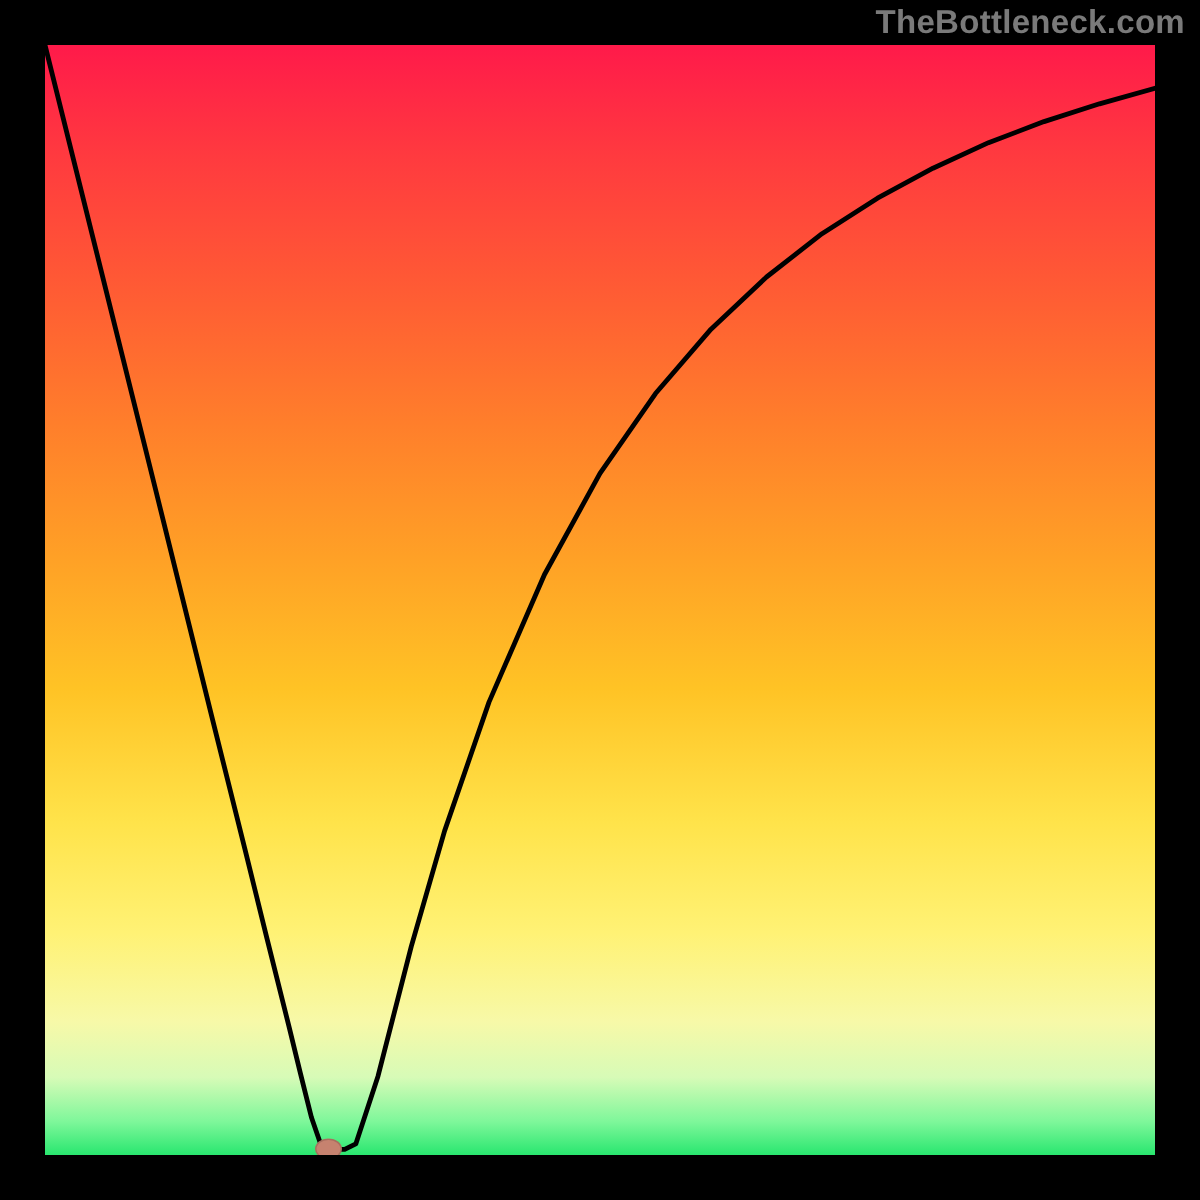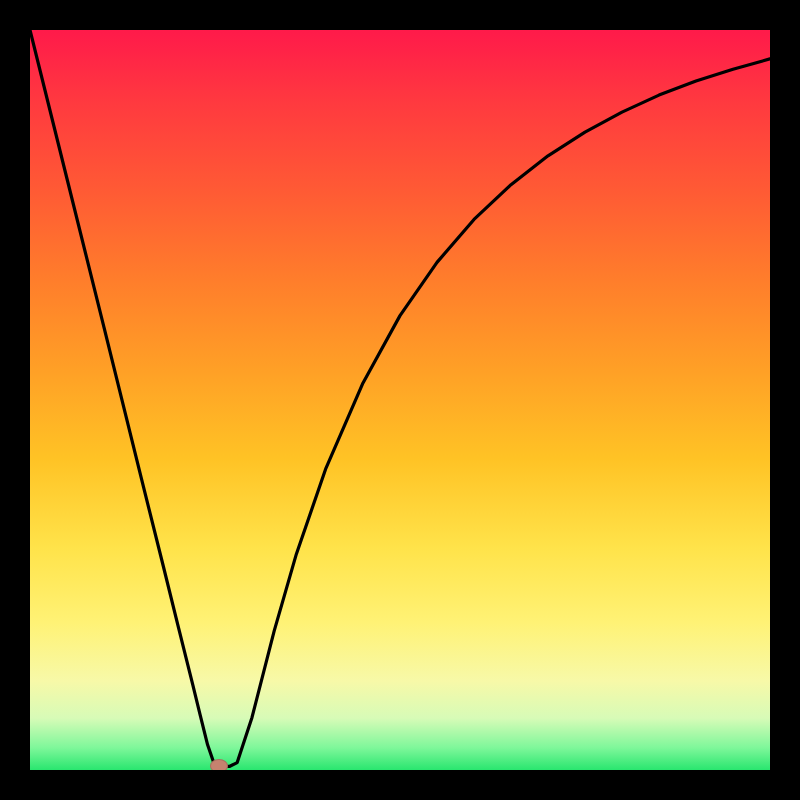--- a/index.html
+++ b/index.html
@@ -70,20 +70,21 @@
     border-radius: 50%;
     transform: translate(-50%, -50%);
     box-shadow: 0 0 0 1px rgba(0,0,0,0.15) inset;
   }
 </style>
 </head>
 <body>
 
 <div class="outer">
 
+  <div class="watermark" style="color: rgb(122, 122, 122);">TheBottleneck.com</div>
 
   <div class="plot-area">
     <div class="gradient"></div>
 
     <svg class="curve" viewBox="0 0 740 740" preserveAspectRatio="none">
       <path d="M0.00 0.00 L37.00 148.74 L74.00 297.48 L111.00 446.96 L133.20 535.76 L148.00 595.70 L162.80 654.90 L170.20 685.24 L177.60 714.84 L185.00 736.30 L192.40 736.30 L199.80 736.30 L207.20 732.60 L222.00 687.46 L244.20 600.88 L266.40 523.92 L296.00 438.08 L333.00 352.98 L370.00 285.64 L407.00 232.36 L444.00 189.44 L481.00 154.66 L518.00 125.80 L555.00 102.12 L592.00 82.14 L629.00 65.12 L666.00 51.06 L703.00 39.22 L740.00 28.86" fill="none" stroke="#000000" stroke-width="3.2" stroke-linejoin="round" stroke-linecap="round"></path>
     </svg>
 
     <div class="minimum-dot" style="left: 188.7px; top: 736.3px; background: rgb(198, 130, 111);"></div>
   </div>

